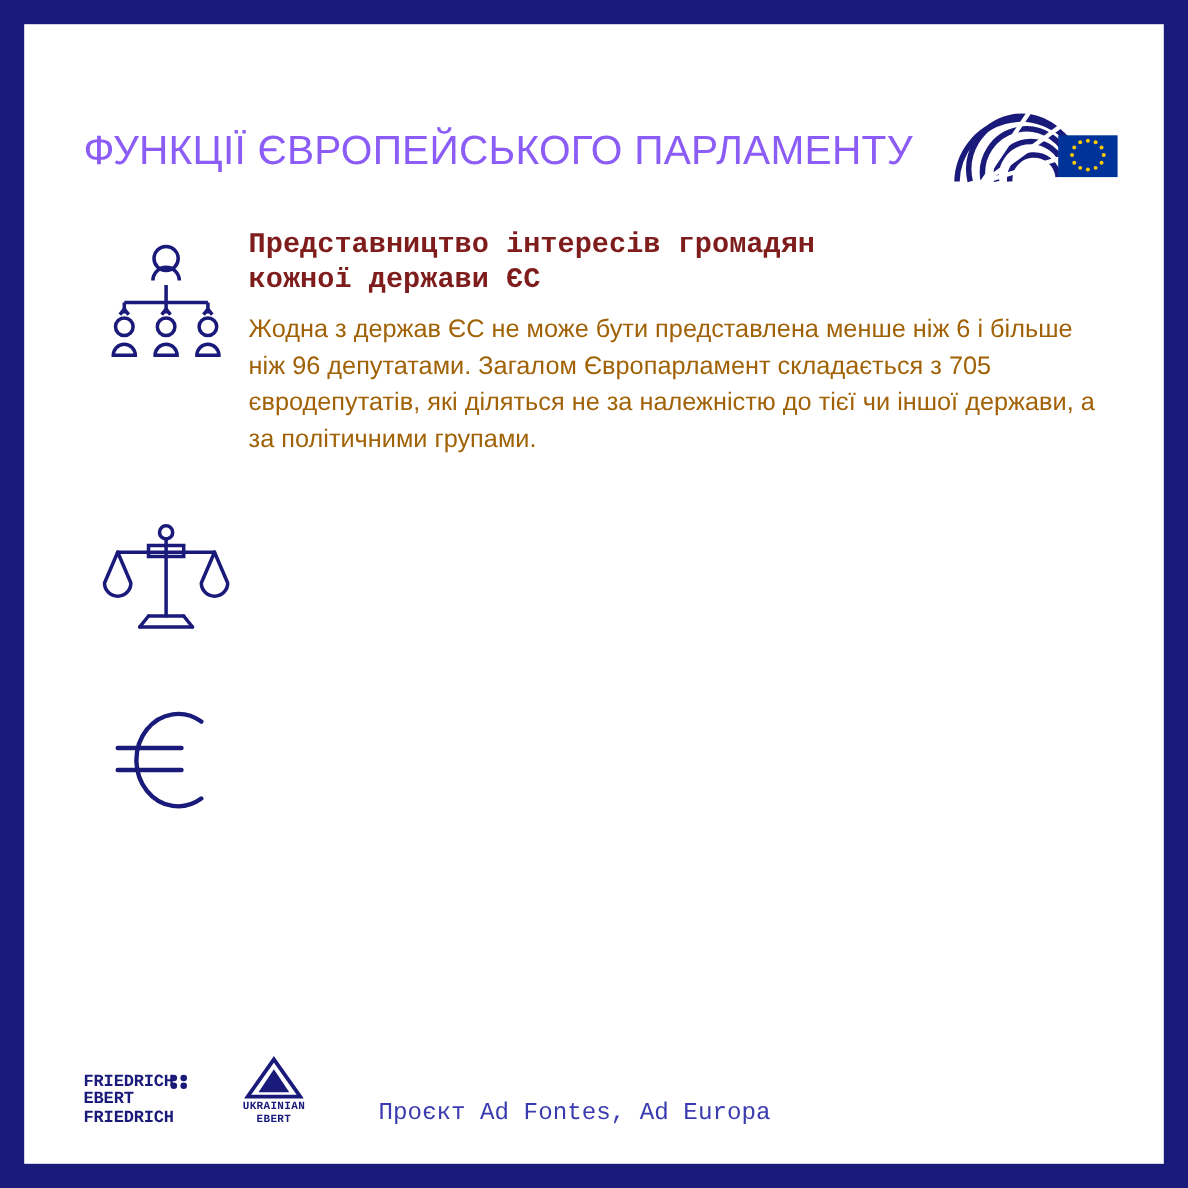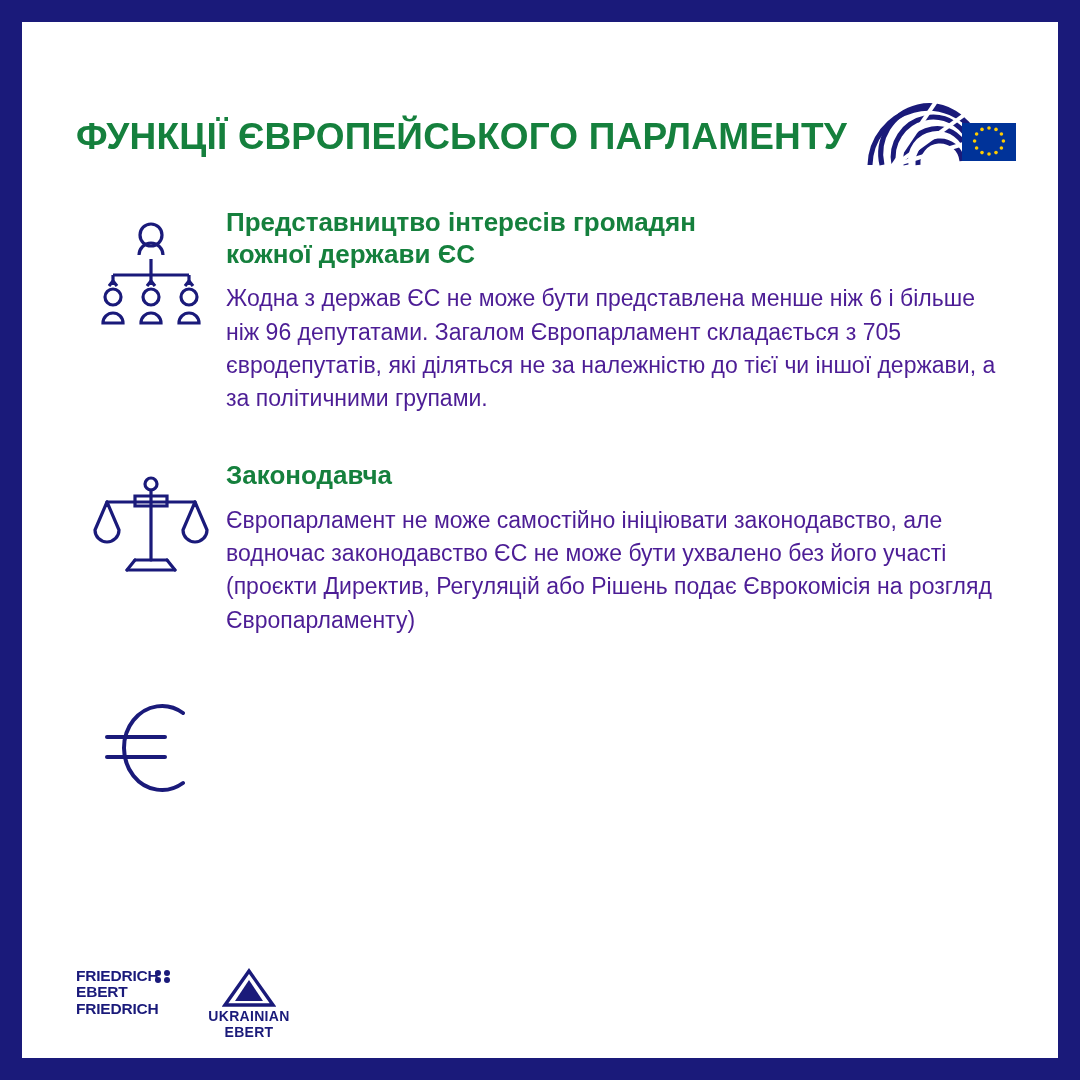--- a/index.html
+++ b/index.html
@@ -30,23 +30,23 @@
     top: 60px;
     width: 100%;
     height: 110px;
     display: flex;
     align-items: center;
     padding: 0 40px 0 54px;
     box-sizing: border-box;
   }
   .title {
     flex: 1 1 auto;
-    color: #15803d;
+    color: #8b5cf6;
     font-size: 37px;
-    font-weight: bold;
+    font-weight: normal;
     letter-spacing: 0.2px;
     line-height: 1.15;
   }
   .ep-logo {
     flex: 0 0 auto;
     width: 160px;
     height: 80px;
     position: relative;
   }
 
@@ -71,43 +71,45 @@
     align-items: flex-start;
     justify-content: center;
     padding-top: 12px;
     box-sizing: border-box;
   }
   .sec-body {
     flex: 1 1 auto;
     padding-right: 18px;
   }
   .sec-title {
-    color: #15803d;
+    color: #7f1d1d;
     font-size: 26px;
     font-weight: bold;
     line-height: 1.22;
     margin: 0 0 12px 0;
     white-space: pre-line;
+    font-family: Liberation Mono, monospace;
   }
   .sec-text {
-    color: #4c1d95;
+    color: #a16207;
     font-size: 23px;
     line-height: 1.45;
     margin: 0;
   }
 
   
   .footer {
     position: absolute;
     left: 54px;
-    bottom: 20px;
+    bottom: 34px;
     width: 930px;
     height: 70px;
     display: flex;
-    align-items: flex-start;
+    align-items: flex-end;
+    font-family: Liberation Mono, monospace;
   }
   .fes-logo {
     flex: 0 0 auto;
     width: 104px;
     color: #1a1a7a;
     font-size: 15.5px;
     font-weight: bold;
     line-height: 1.06;
     letter-spacing: -0.2px;
     position: relative;
@@ -120,21 +122,21 @@
     height: 14px;
   }
   .prism-logo {
     flex: 0 0 auto;
     width: 110px;
     margin-left: 14px;
     text-align: center;
     color: #1a1a7a;
   }
   .prism-name {
-    font-size: 14px;
+    font-size: 10px;
     font-weight: bold;
     letter-spacing: 0.3px;
     line-height: 1.1;
     margin-top: 1px;
   }
   .footer-note {
     flex: 1 1 auto;
     margin-left: 40px;
     color: #3b3bb0;
     font-size: 22px;
@@ -215,24 +217,20 @@
             <path d="M60,18 L60,88"></path>
             <path d="M16,30 L104,30"></path>
             <path d="M44,24 L76,24 L76,34 L44,34 Z"></path>
             <path d="M16,30 L4,58 M16,30 L28,58 M4,58 a12,12 0 0 0 24,0"></path>
             <path d="M104,30 L92,58 M104,30 L116,58 M92,58 a12,12 0 0 0 24,0"></path>
             <path d="M44,88 L76,88 M36,98 L84,98"></path>
             <path d="M44,88 L36,98 M76,88 L84,98"></path>
           </g>
         </svg>
       </div>
-      <div class="sec-body">
-        <h2 class="sec-title">Законодавча</h2>
-        <p class="sec-text">Європарламент не може самостійно ініціювати законодавство, але водночас законодавство ЄС не може бути ухвалено без його участі (проєкти Директив, Регуляцій або Рішень подає Єврокомісія на розгляд Європарламенту)</p>
-      </div>
     </div>
 
     <div class="section">
       <div class="icon-wrap">
         <svg width="120" height="110" viewBox="0 0 120 110">
           <g fill="none" stroke="#1a1a7a" stroke-width="4" stroke-linecap="round">
             <path d="M92,20 A38,42 0 1 0 92,90"></path>
             <path d="M16,44 L74,44"></path>
             <path d="M16,64 L74,64"></path>
           </g>
@@ -257,15 +255,16 @@
       </svg>
     </div>
     <div class="prism-logo">
       <svg width="54" height="40" viewBox="0 0 54 40" style="margin:0 auto;">
         <path d="M27,3 L51,37 L3,37 Z" fill="none" stroke="#1a1a7a" stroke-width="3.4"></path>
         <path d="M27,12 L41,33 L13,33 Z" fill="#1a1a7a"></path>
       </svg>
       <div class="prism-name">UKRAINIAN</div>
       <div class="prism-name">EBERT</div>
     </div>
+    <div class="footer-note">Проєкт Ad Fontes, Ad Europa</div>
   </div>
 
 </div>
 
 </body></html>

